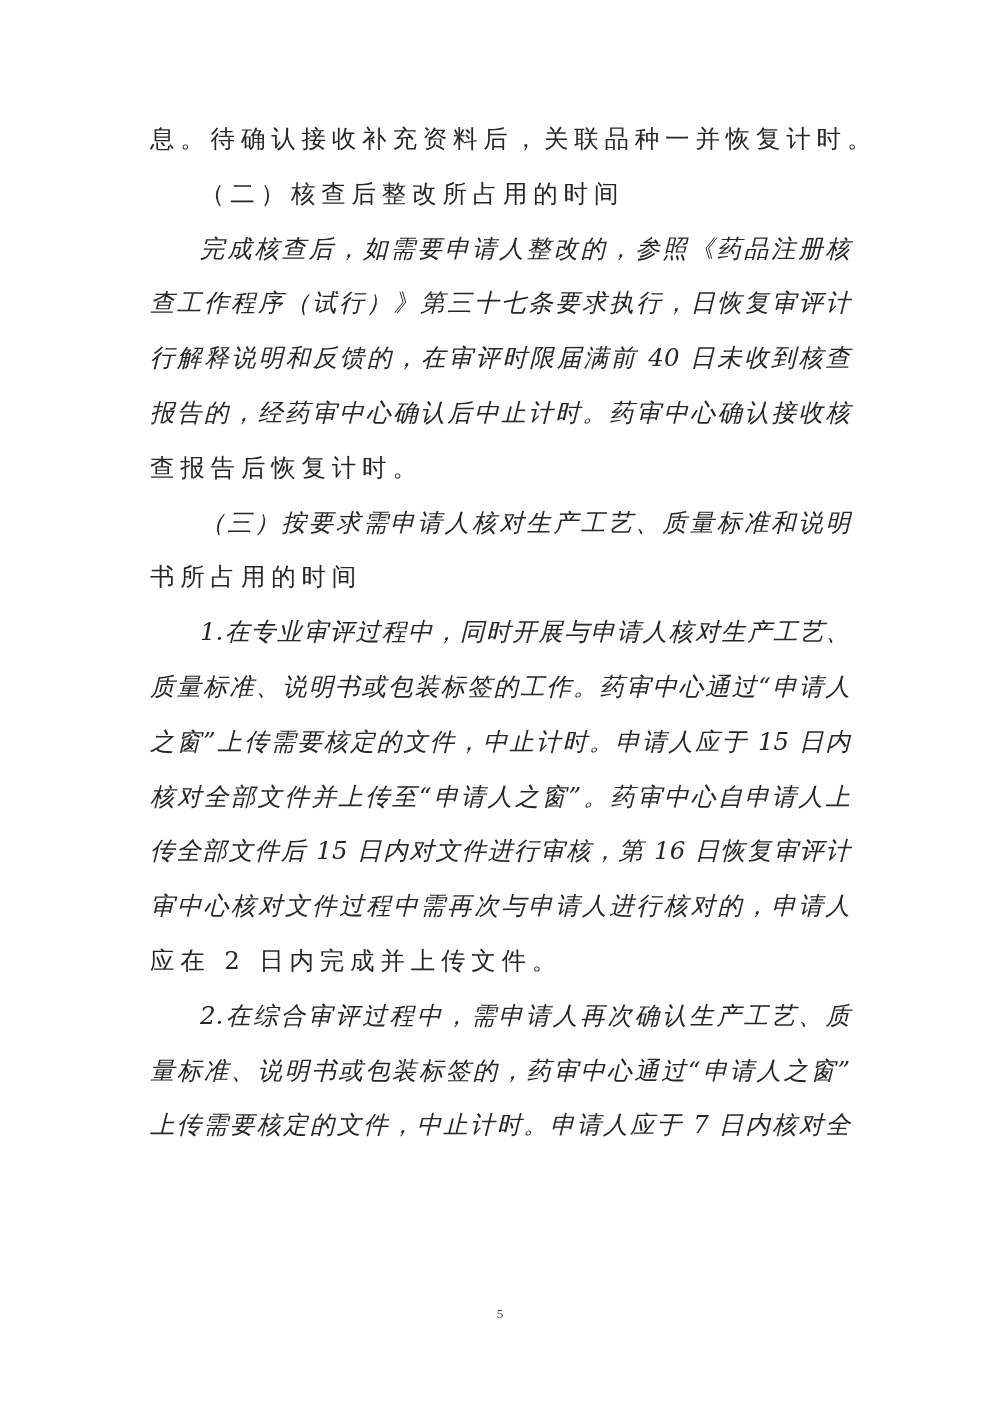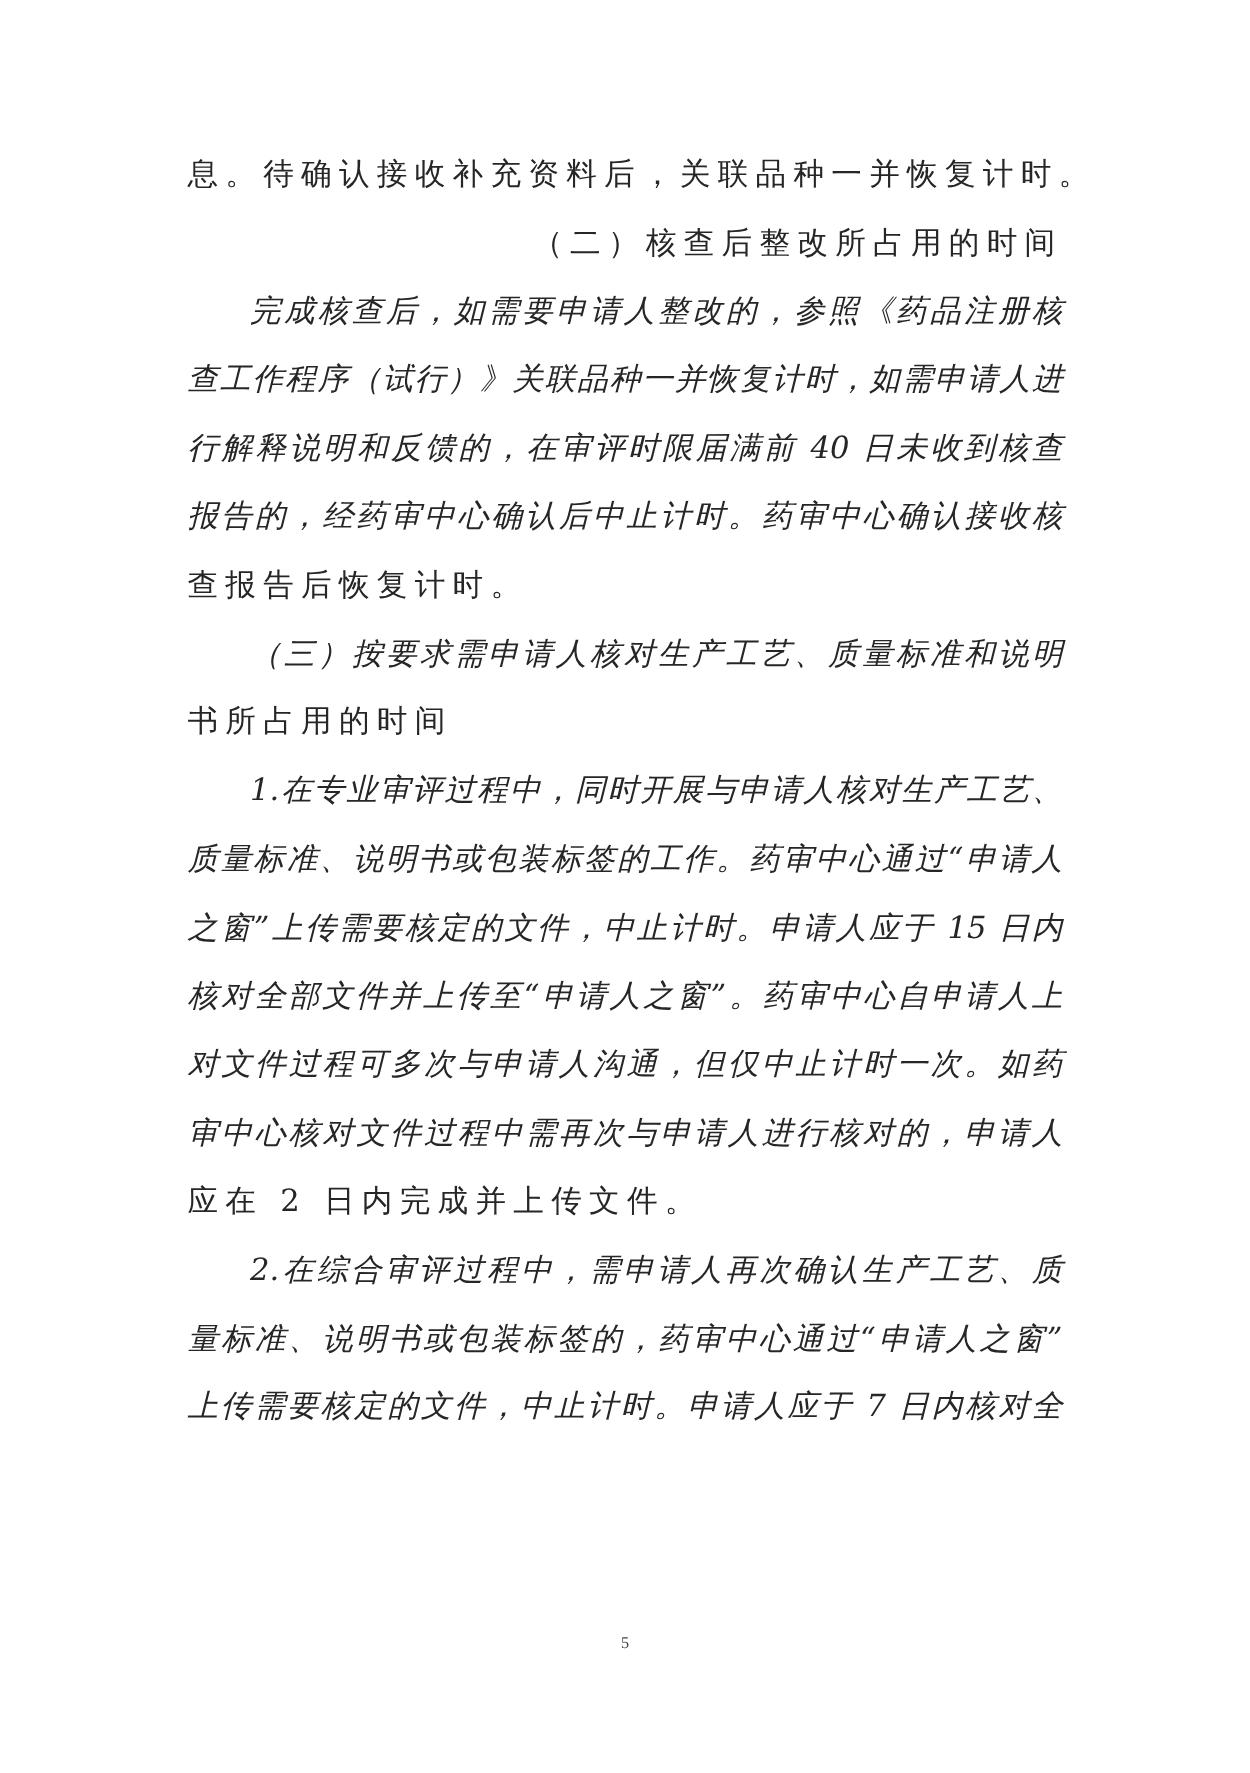--- a/index.html
+++ b/index.html
@@ -39,52 +39,51 @@
       color: #262626;
     }
     .line.justify {
       text-align: justify;
       text-align-last: justify;
       letter-spacing: 0;
       font-style: italic;
     }
     .indent {
       padding-left: 50px;
-      text-align: right;
     }
     .page-number {
       position: absolute;
       left: 0;
       width: 1000px;
       top: 1306px;
       text-align: center;
       font-size: 13px;
       color: #444;
       font-family: "Liberation Serif", "DejaVu Serif", serif;
     }
   </style>
 </head>
 <body>
 
 <div class="page">
   <div class="body-text">
     <div class="line">息。待确认接收补充资料后，关联品种一并恢复计时。</div>
     <div class="line indent">（二）核查后整改所占用的时间</div>
     <div class="line indent justify">完成核查后，如需要申请人整改的，参照《药品注册核</div>
-    <div class="line justify">查工作程序（试行）》关联品种一并恢复计时，如需申请人进</div>
+    <div class="line justify">查工作程序（试行）》第三十七条要求执行，日恢复审评计</div>
     <div class="line justify">行解释说明和反馈的，在审评时限届满前 40 日未收到核查</div>
     <div class="line justify">报告的，经药审中心确认后中止计时。药审中心确认接收核</div>
     <div class="line">查报告后恢复计时。</div>
     <div class="line indent justify">（三）按要求需申请人核对生产工艺、质量标准和说明</div>
     <div class="line">书所占用的时间</div>
     <div class="line indent justify">1.在专业审评过程中，同时开展与申请人核对生产工艺、</div>
     <div class="line justify">质量标准、说明书或包装标签的工作。药审中心通过“申请人</div>
     <div class="line justify">之窗”上传需要核定的文件，中止计时。申请人应于 15 日内</div>
     <div class="line justify">核对全部文件并上传至“申请人之窗”。药审中心自申请人上</div>
-    <div class="line justify">对文件过程可多次与申请人沟通，但仅中止计时一次。如药</div>
+    <div class="line justify">传全部文件后 15 日内对文件进行审核，第 16 日恢复审评计</div>
     <div class="line justify">审中心核对文件过程中需再次与申请人进行核对的，申请人</div>
     <div class="line">应在 2 日内完成并上传文件。</div>
     <div class="line indent justify">2.在综合审评过程中，需申请人再次确认生产工艺、质</div>
     <div class="line justify">量标准、说明书或包装标签的，药审中心通过“申请人之窗”</div>
     <div class="line justify">上传需要核定的文件，中止计时。申请人应于 7 日内核对全</div>
   </div>
   <div class="page-number">5</div>
 </div>
 
 </body></html>

